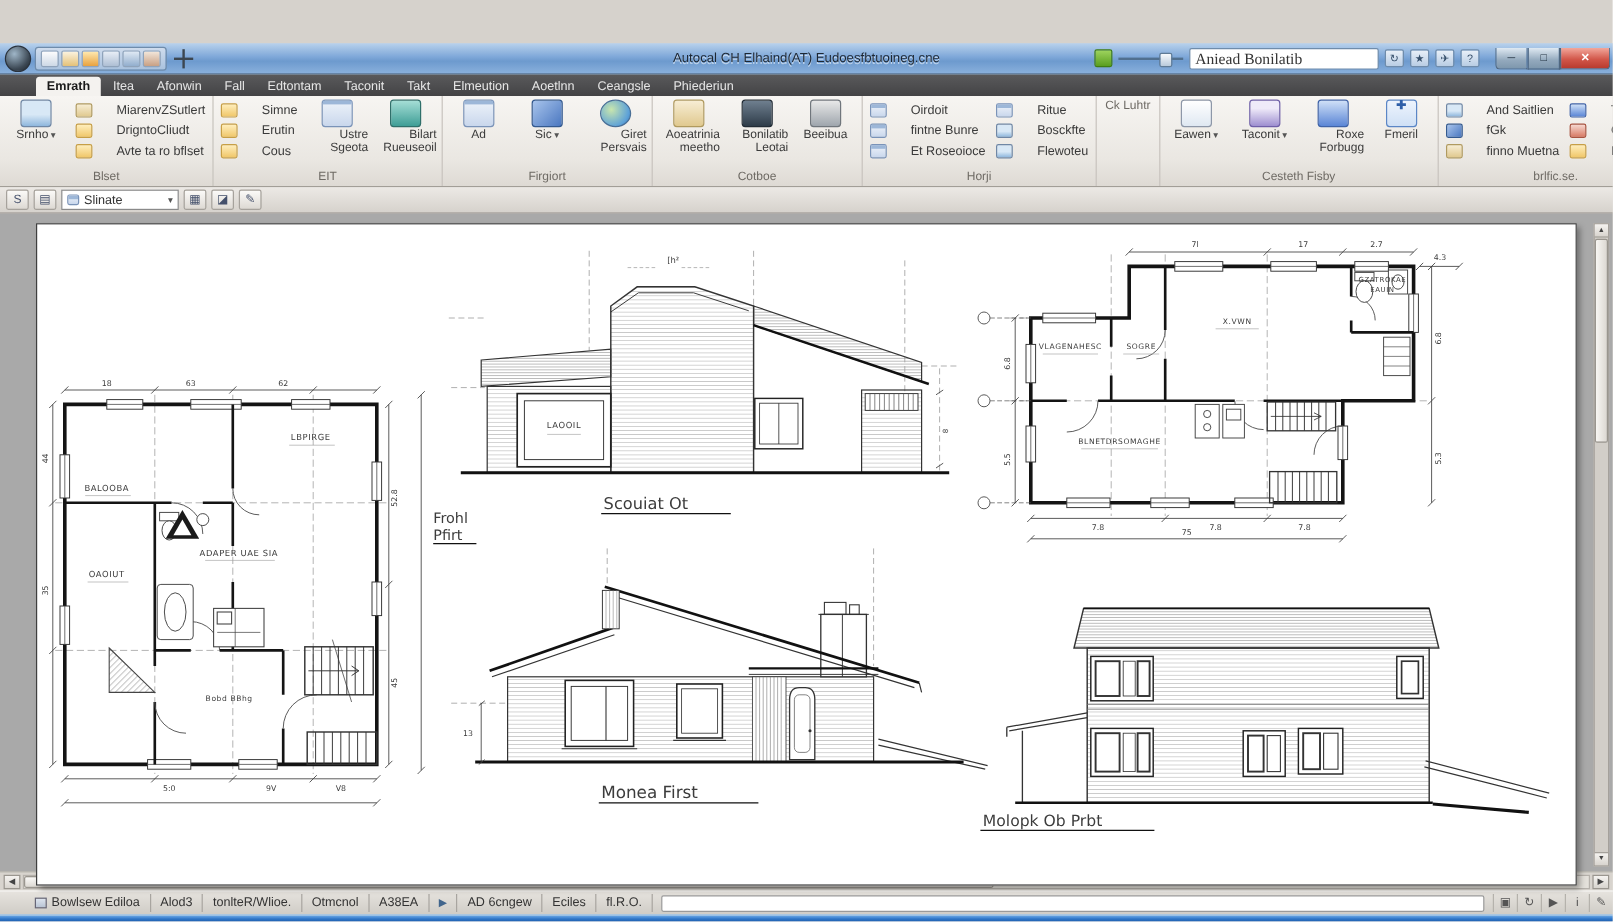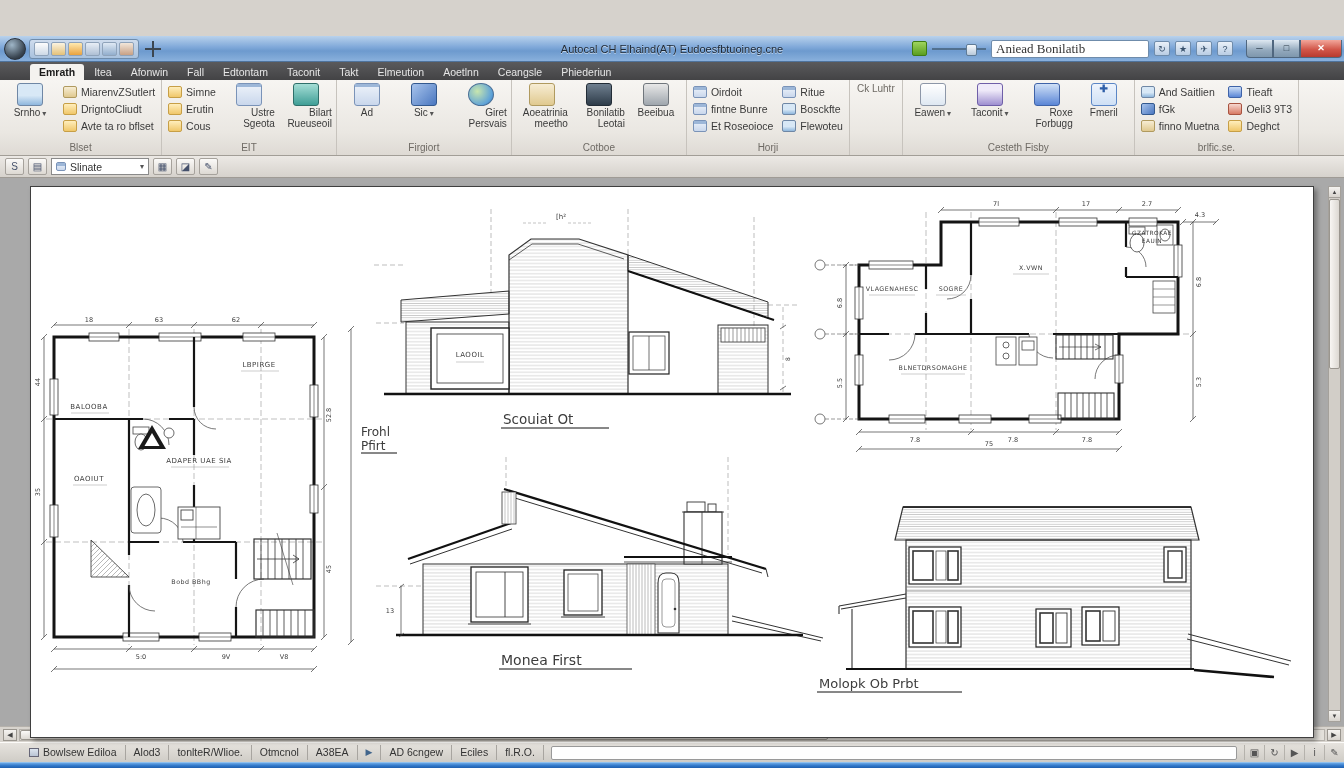--- a/index.html
+++ b/index.html
@@ -41,21 +41,21 @@
 
   
   .ribbon { height:76px; background:linear-gradient(#f7f5f2,#eae7e2 70%,#dedad4); border-bottom:1px solid #a29e97; display:flex; align-items:stretch; overflow:hidden; }
   .rgroup { display:flex; flex-direction:column; border-right:1px solid #c7c3bd; padding:1px 3px 0; }
   .rbody { flex:1; display:flex; align-items:flex-start; gap:3px; }
   .gtitle { height:15px; font-size:10px; color:#6e6a64; text-align:center; line-height:15px; white-space:nowrap; padding:0 4px; }
   .bigbtn { width:54px; display:flex; flex-direction:column; align-items:center; padding:2px 1px 0; font-size:10px; color:#3a3a3a; text-align:center; line-height:1.05; border-radius:3px; }
   .bigbtn .blbl { white-space:normal;text-align:right; }
   .bigic { width:26px; height:23px; border-radius:3px; border:1px solid #8d97a8; margin-bottom:2px; }
   .smallcol { display:flex; flex-direction:column; gap:2px; padding-top:3px; }
-  .sbtn { display:flex; align-items:center; gap:4px; font-size:10.5px; color:#3a3a3a; padding:0 3px; white-space:nowrap; height:15px; }
+  .sbtn { display:flex; align-items:center; gap:20px; font-size:10.5px; color:#3a3a3a; padding:0 3px; white-space:nowrap; height:15px; }
   .i { display:inline-block; width:14px; height:12px; border-radius:2px; border:1px solid #8d97a8; flex:none; }
   .i-folder { background:linear-gradient(#ffeebc,#f0c76a); border-color:#c79f46; }
   .i-win { background:linear-gradient(#eef3fa,#c9d7ec); border-color:#7a93b8; }
   .i-win::before { content:""; display:block; height:3px; background:#9db7d8; }
   .i-img { background:linear-gradient(#d8e8f6 55%,#8fb7dd); border-color:#6f87a5; }
   .i-imgdark { background:linear-gradient(#6f7f8f,#2e3c49); border-color:#222c36; }
   .i-globe { border-radius:50%; background:radial-gradient(circle at 35% 35%,#c8e6ae,#5ea2d8 70%,#2f6fae); border-color:#4a6f96; }
   .i-mon { background:linear-gradient(#a5ded6,#3f9e96); border-color:#2f6f6a; }
   .i-lap { background:linear-gradient(#e8e8e8,#9fa6ad); border-color:#70767c; }
   .i-cube { background:linear-gradient(135deg,#a8c4ec,#4a77c0); border-color:#33598f; }

